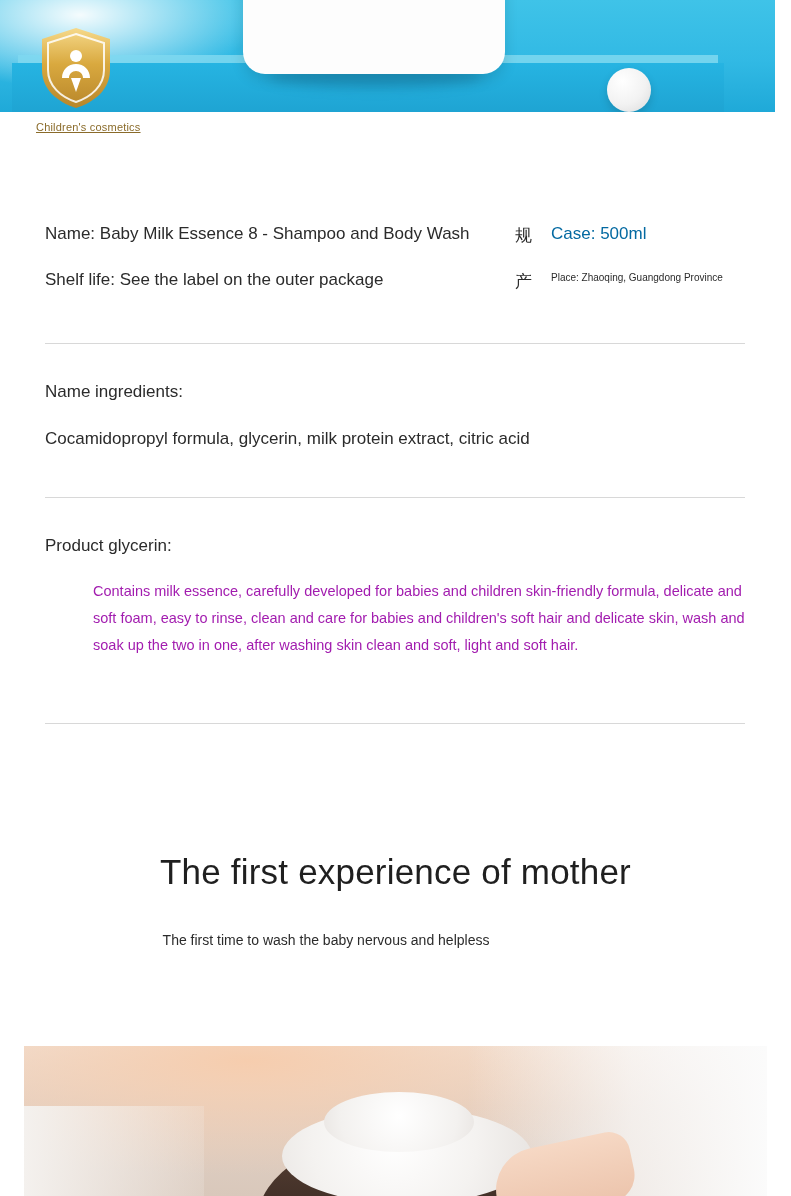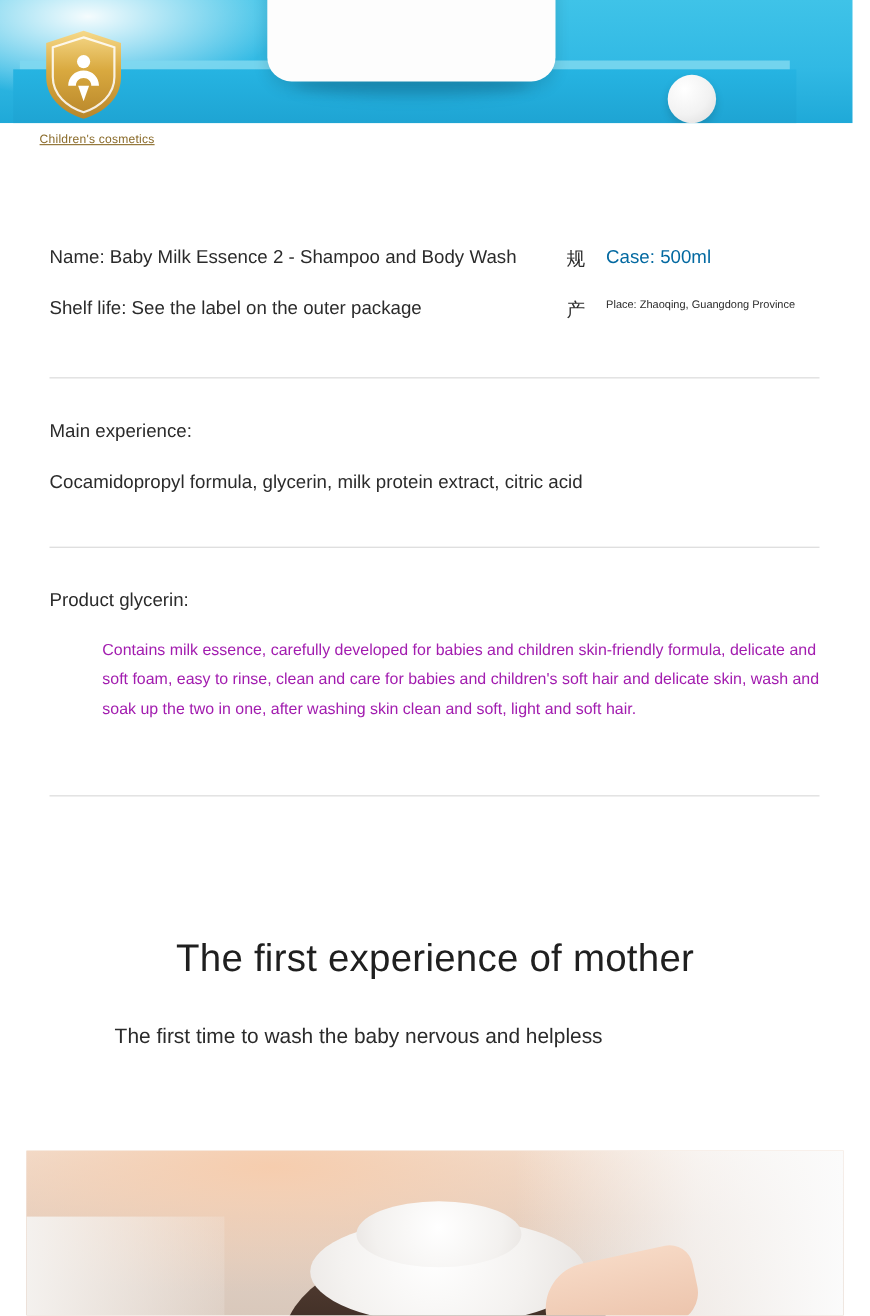--- a/index.html
+++ b/index.html
@@ -212,21 +212,21 @@
     font-size: 35px;
     color: #1f1f1f;
     letter-spacing: .2px;
   }
   .subhead {
     position: absolute;
     left: 0;
     top: 932px;
     width: 652px;
     text-align: center;
-    font-size: 19px;
+    font-size: 14px;
     color: #2b2b2b;
   }
 
   
   .photo {
     position: absolute;
     left: 24px;
     top: 1046px;
     width: 743px;
     height: 150px;
@@ -323,34 +323,34 @@
       <path d="M38 38 C30 38 24 44 24 52 L31 52 C31 48 34 45 38 45 C42 45 45 48 45 52 L52 52 C52 44 46 38 38 38 Z" fill="#ffffff"></path>
       <path d="M33 52 L38 66 L43 52 Z" fill="#ffffff"></path>
     </svg>
   </div>
 </div>
 
 <div class="brand-caption">Children's cosmetics</div>
 
 <div class="spec">
   <div class="spec-row r1">
-    <div class="spec-left">Name: Baby Milk Essence 2 - Shampoo and Body Wash</div>
+    <div class="spec-left">Name: Baby Milk Essence 8 - Shampoo and Body Wash</div>
     <div class="spec-mark">规</div>
     <div class="spec-right-big">Case: 500ml</div>
   </div>
   <div class="spec-row r2">
     <div class="spec-left">Shelf life: See the label on the outer package</div>
     <div class="spec-mark">产</div>
     <div class="spec-right-small">Place: Zhaoqing, Guangdong Province</div>
   </div>
 </div>
 
 <div class="divider d1"></div>
 
-<div class="sec-title t1">Main experience:</div>
+<div class="sec-title t1">Name ingredients:</div>
 <div class="ingredients">Cocamidopropyl formula, glycerin, milk protein extract, citric acid</div>
 
 <div class="divider d2"></div>
 
 <div class="sec-title t2">Product glycerin:</div>
 <div class="efficacy">Contains milk essence, carefully developed for babies and children skin-friendly formula, delicate and soft foam, easy to rinse, clean and care for babies and children's soft hair and delicate skin, wash and soak up the two in one, after washing skin clean and soft, light and soft hair.</div>
 
 <div class="divider d3"></div>
 
 <div class="headline">The first experience of mother</div>

